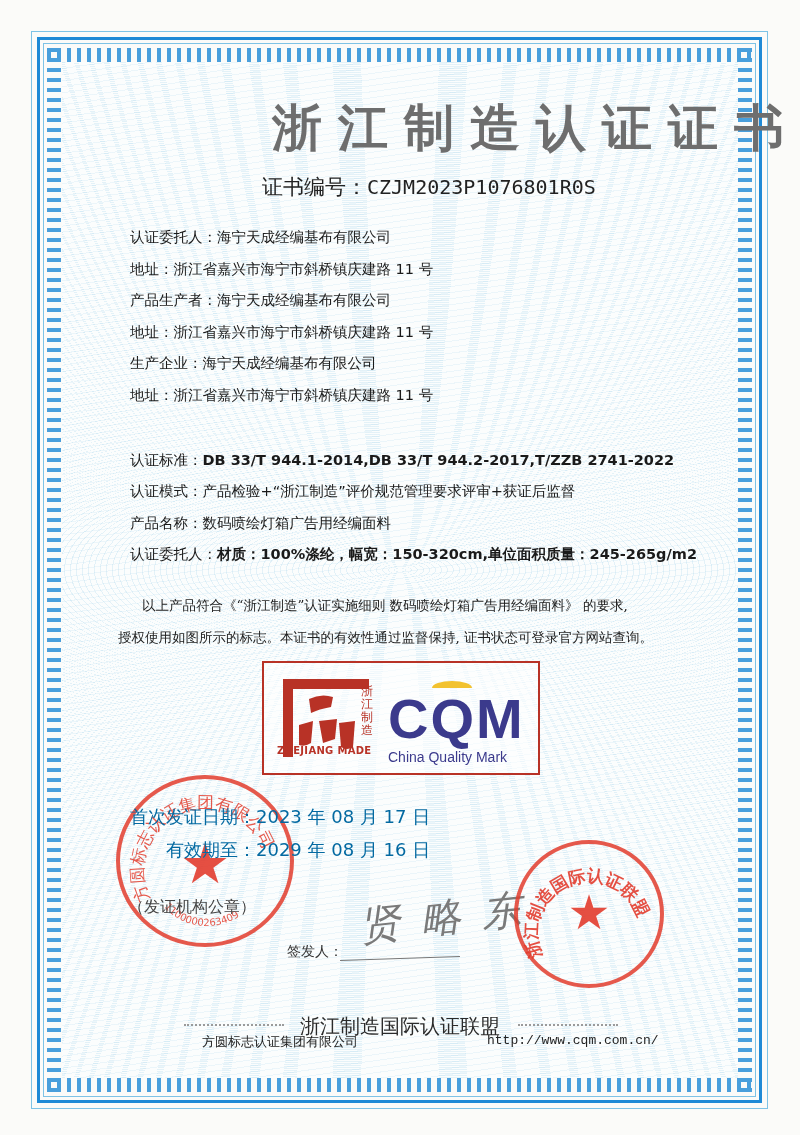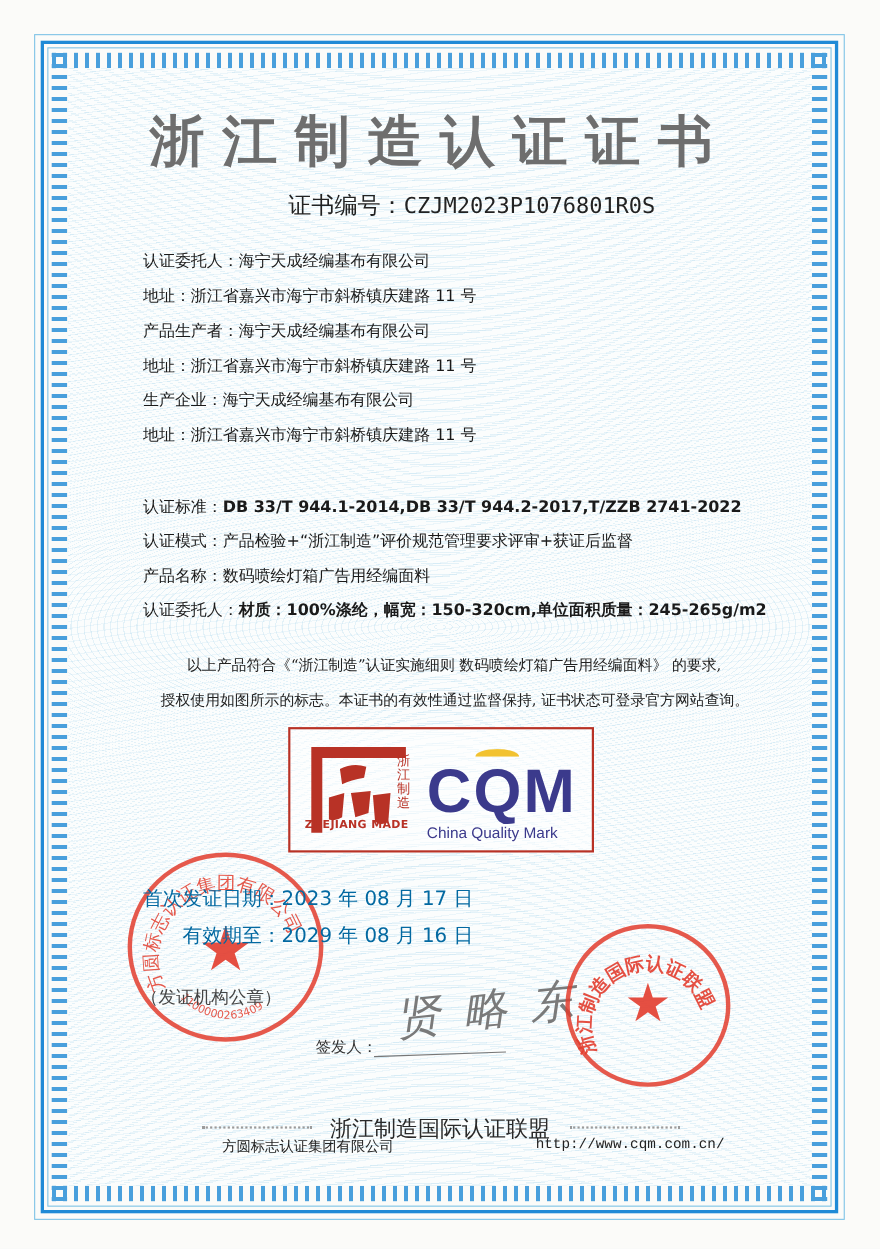--- a/index.html
+++ b/index.html
@@ -14,26 +14,26 @@
       repeating-linear-gradient(90deg,#2a8fd8 0 4px,transparent 4px 10px) bottom/100% 14px no-repeat,
       repeating-linear-gradient(0deg,#2a8fd8 0 4px,transparent 4px 10px) left/14px 100% no-repeat,
       repeating-linear-gradient(0deg,#2a8fd8 0 4px,transparent 4px 10px) right/14px 100% no-repeat;
     background-origin:border-box;background-clip:border-box;opacity:.85;}
   .inner{position:absolute;left:62px;top:62px;width:676px;height:1016px;
     background:
       repeating-radial-gradient(ellipse 120px 40px at 50% 50%, rgba(120,190,225,.0) 0 5px, rgba(120,190,225,.18) 5px 6px),
       #fbfdfd;}
   .wave{position:absolute;left:62px;top:62px;width:676px;height:1016px;
     background:repeating-linear-gradient(172deg,rgba(130,195,230,.13) 0 1px,transparent 1px 6px);}
-  .title{position:absolute;left:0;width:800px;top:95px;text-align:center;font-family:Liberation Sans, sans-serif;font-size:50px;font-weight:bold;letter-spacing:16px;color:#6e6e6e;}
+  .title{position:absolute;left:0;width:800px;top:95px;text-align:right;font-family:Liberation Sans, sans-serif;font-size:50px;font-weight:bold;letter-spacing:16px;color:#6e6e6e;}
   .cert-no{position:absolute;left:262px;top:173px;font-size:21px;color:#222;}
   .cert-no .num{font-family:"DejaVu Sans Mono","Liberation Mono",monospace;font-size:20px;margin-top:24px;}
   .row{position:absolute;left:130px;font-size:14.5px;color:#1a1a1a;white-space:nowrap;}
   .row b{font-weight:bold;}
-  .para{position:absolute;left:146px;width:580px;font-family:"DejaVu Serif","Liberation Serif",serif;font-size:13.5px;color:#222;line-height:32px;}
+  .para{position:absolute;left:118px;width:580px;font-family:"DejaVu Serif","Liberation Serif",serif;font-size:13.5px;color:#222;line-height:32px;}
   .logo-box{position:absolute;left:262px;top:661px;width:278px;height:114px;border:2px solid #b83226;box-sizing:border-box;background:rgba(255,255,255,.55);}
   .pin-mark{position:absolute;left:17px;top:14px;width:90px;height:82px;}
   .zj-vert{position:absolute;left:96px;top:22px;width:14px;font-size:12px;line-height:13px;color:#b83226;text-align:center;}
   .zj-made{position:absolute;left:13px;top:82px;font-size:10px;color:#b83226;font-weight:bold;letter-spacing:.3px;}
   .cqm{position:absolute;left:124px;top:28px;font-size:56px;font-weight:bold;color:#3b3a8c;font-family:"Liberation Sans",sans-serif;letter-spacing:2px;line-height:56px;}
   .cqm-arc{position:absolute;left:168px;top:18px;width:40px;height:14px;border-top:7px solid #f2c230;border-radius:50% 50% 0 0;box-sizing:border-box;}
   .cqm-sub{position:absolute;left:124px;top:86px;font-size:14px;color:#3b3a8c;font-family:"Liberation Sans",sans-serif;}
   .seal{position:absolute;border:4px solid rgba(226,60,45,.85);border-radius:50%;box-sizing:border-box;}
   .seal .star{position:absolute;color:rgba(226,60,45,.9);text-align:center;width:100%;}
   .date-row{position:absolute;left:130px;font-size:18px;color:#0369a1;}

